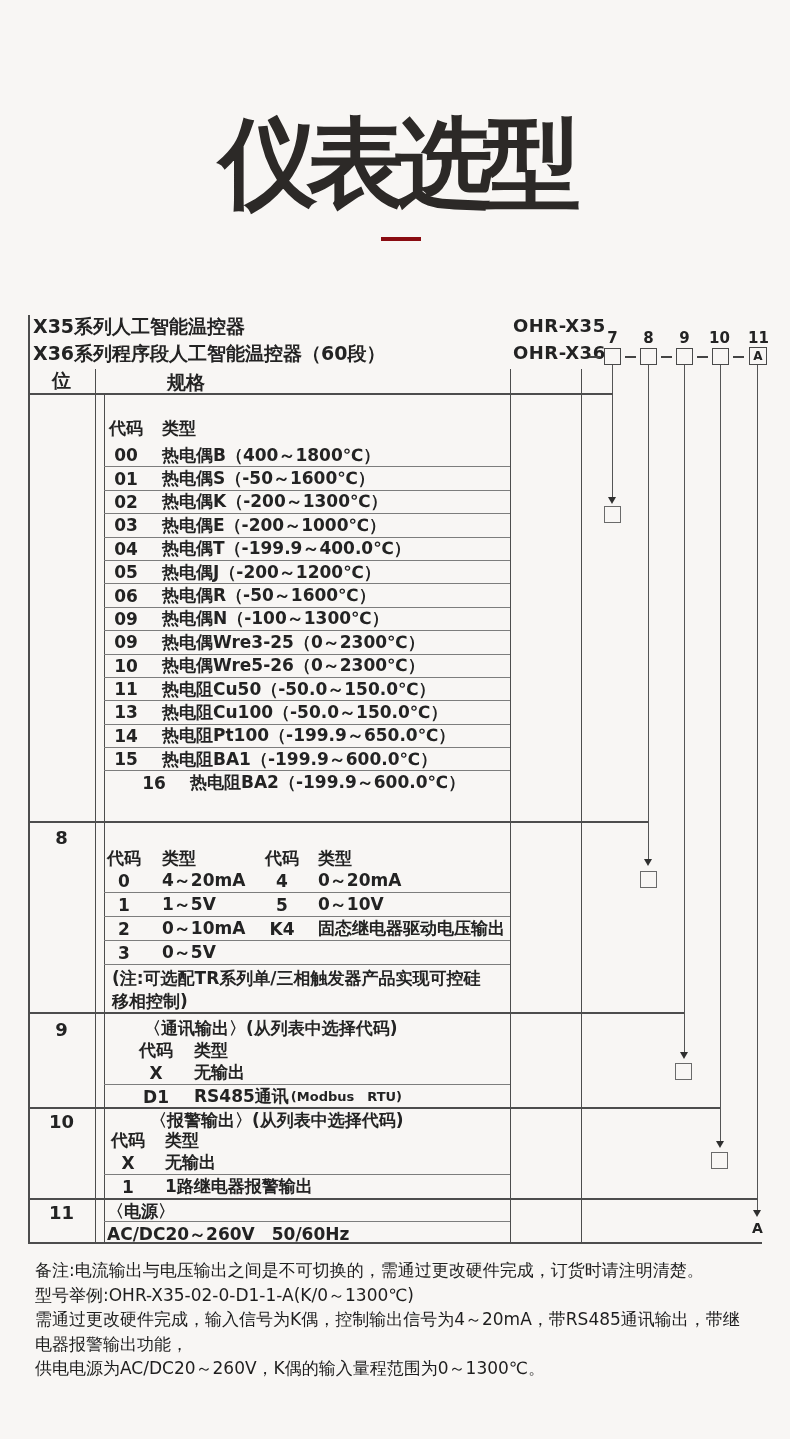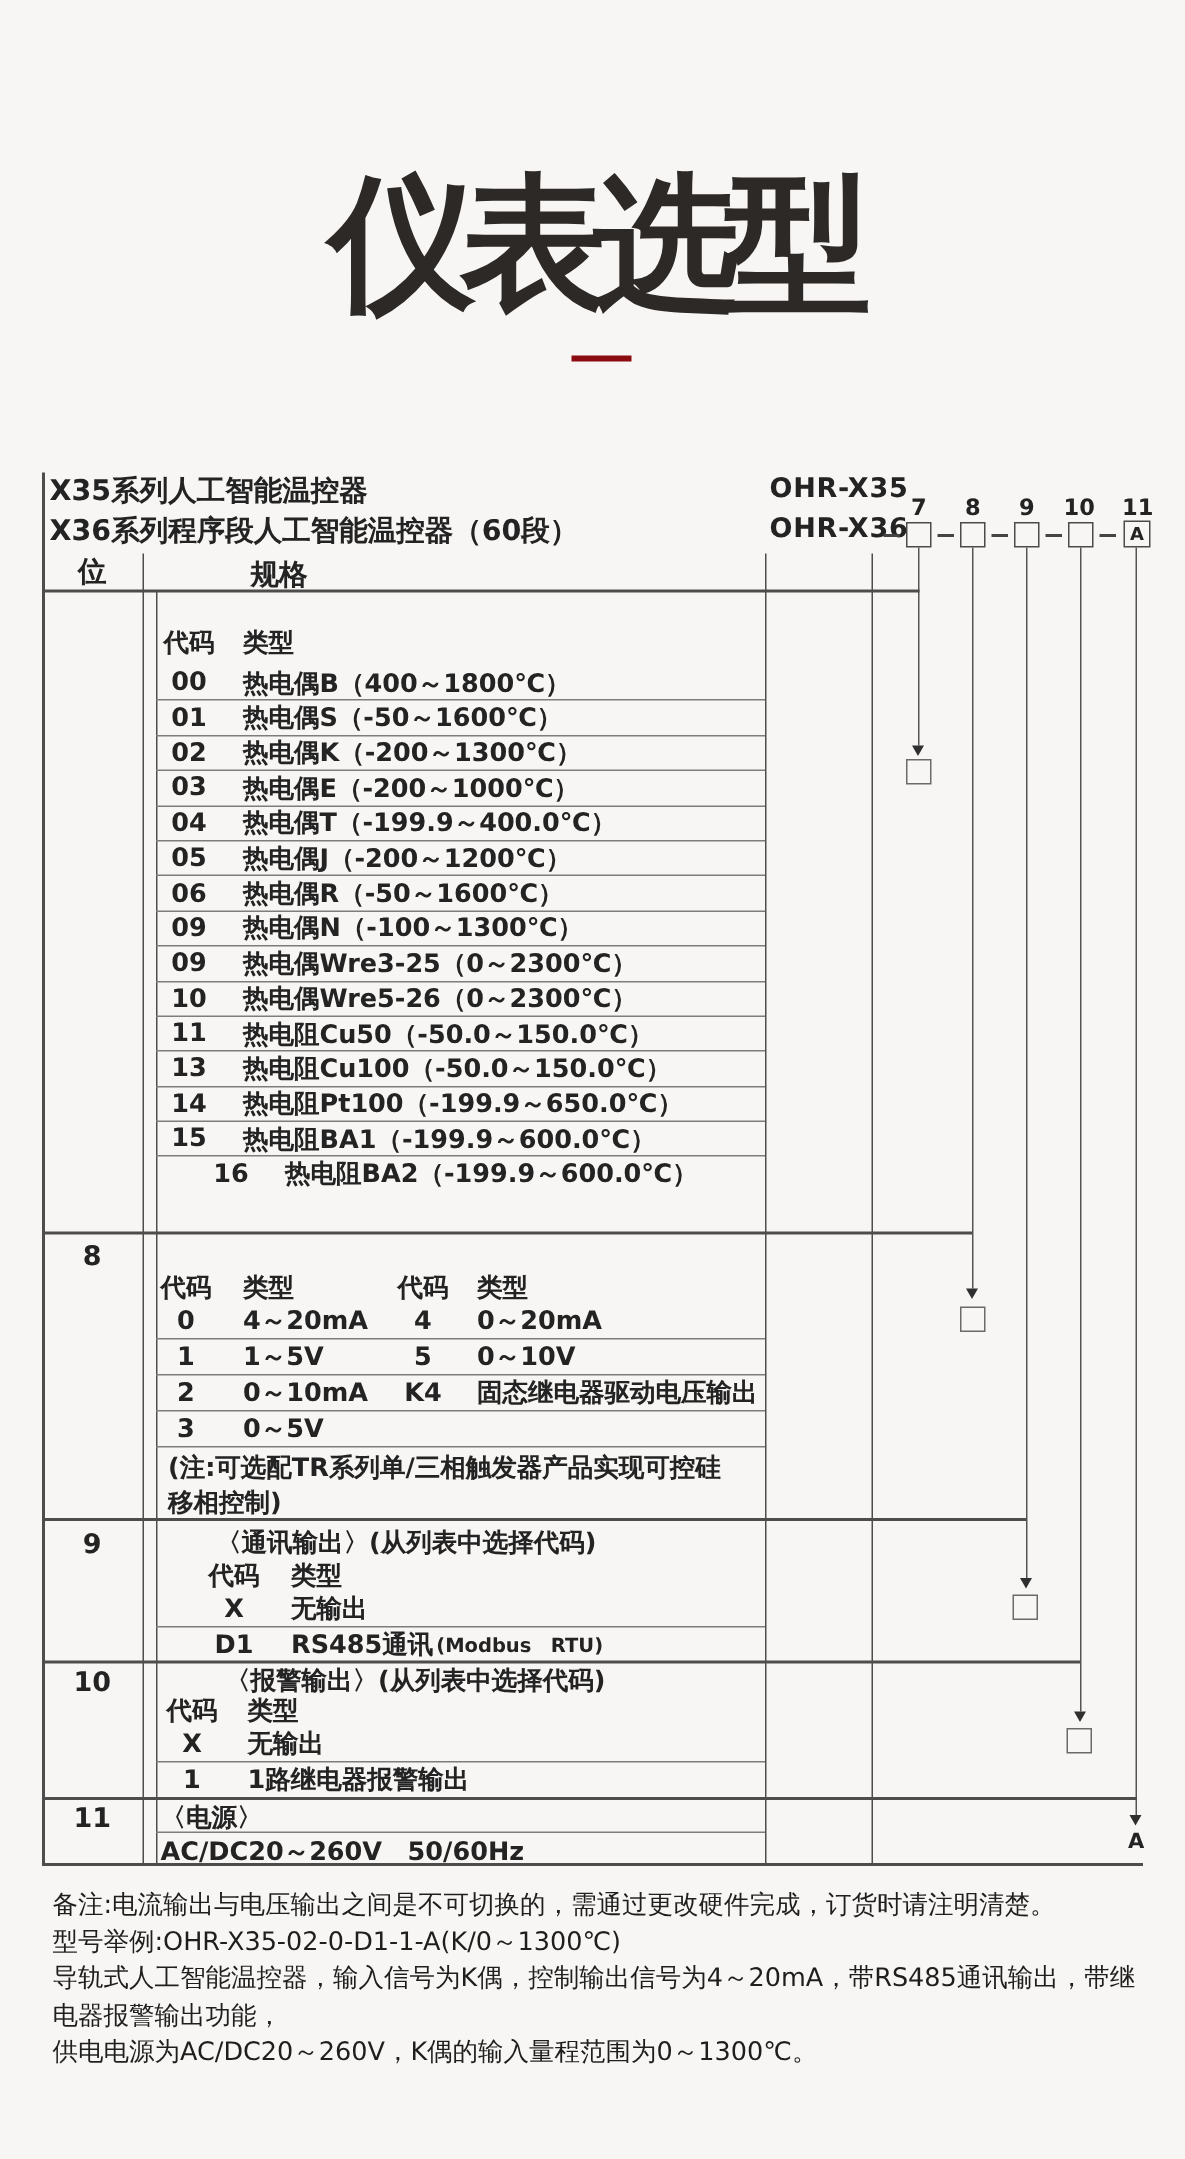--- a/index.html
+++ b/index.html
@@ -262,18 +262,18 @@
     </div>
   </div>
 
   <div class="pos" style="top:1202px;">11</div>
   <div class="powtxt" style="top:1200px;">〈电源〉</div>
   <div class="powtxt" style="top:1223px;">AC/DC20～260V　50/60Hz</div>
 
   <div id="notes">
     <div>备注:电流输出与电压输出之间是不可切换的，需通过更改硬件完成，订货时请注明清楚。</div>
     <div>型号举例:OHR-X35-02-0-D1-1-A(K/0～1300℃)</div>
-    <div>导轨式人工智能温控器，输入信号为K偶，控制输出信号为4～20mA，带RS485通讯输出，带继</div>
+    <div>需通过更改硬件完成，输入信号为K偶，控制输出信号为4～20mA，带RS485通讯输出，带继</div>
     <div>电器报警输出功能，</div>
     <div>供电电源为AC/DC20～260V，K偶的输入量程范围为0～1300℃。</div>
   </div>
 
 </div>
 
 </body></html>

